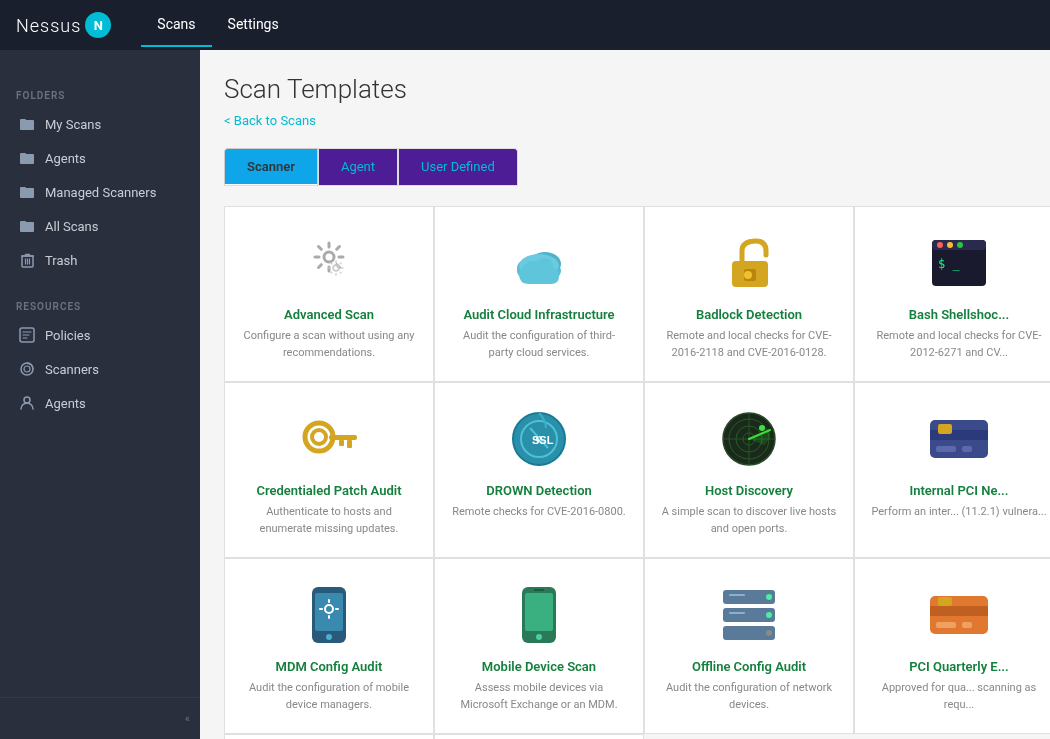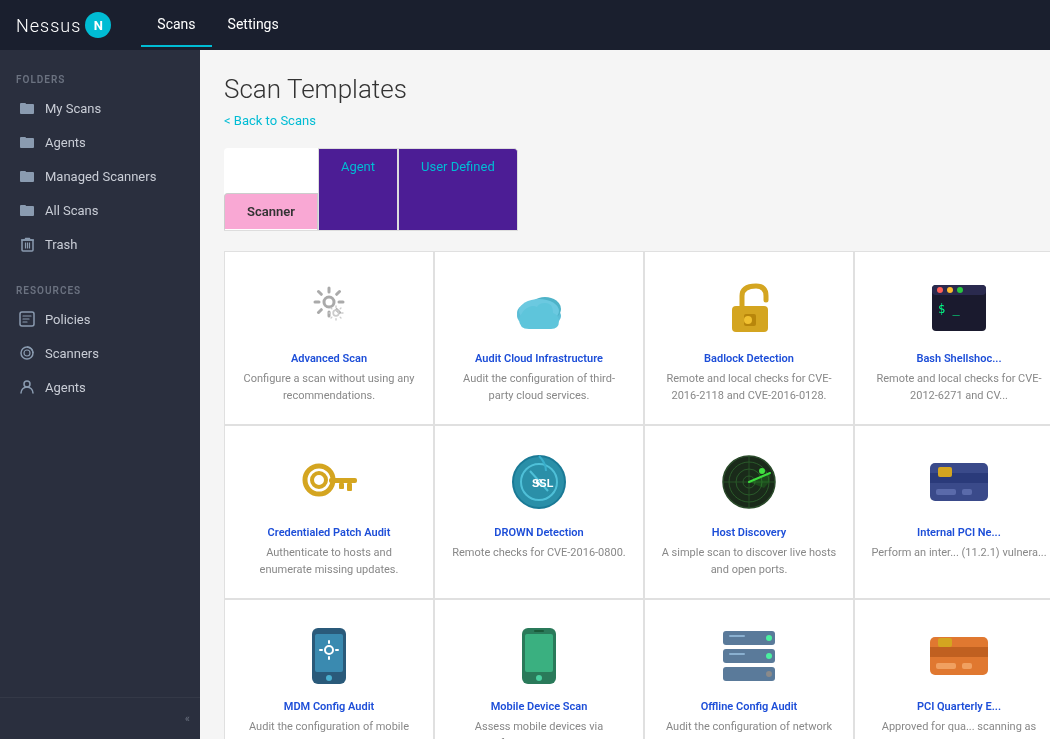--- a/index.html
+++ b/index.html
@@ -58,21 +58,21 @@
       display: flex;
       flex: 1;
       overflow: hidden;
     }
 
     
     .sidebar {
       width: 200px;
       background: #2a2f3e;
       flex-shrink: 0;
-      padding-top: 16px;
+      padding-top: 32px;
       display: flex;
       flex-direction: column;
       overflow-y: auto;
     }
     .sidebar-section-label {
       color: #6b7280;
       font-size: 10px;
       font-weight: 600;
       letter-spacing: 1px;
       text-transform: uppercase;
@@ -146,28 +146,27 @@
     .tab {
       padding: 10px 22px;
       font-size: 13px;
       cursor: pointer;
       color: #00bcd4;
       border: 1px solid #ddd;
       border-bottom: none;
       background: #4c1d95;
     }
     .tab.active {
-      background: #f9a8d4;
+      background: #0ea5e9;
       color: #333;
       font-weight: 600;
       border-bottom: 2px solid #fff;
       border: 1px solid #ccc;
       border-bottom: 2px solid #fff;
       margin-bottom: -1px;
-      margin-top: 45px;
     }
     .tab:first-child { border-radius: 4px 0 0 0; }
     .tab:last-child { border-radius: 0 4px 0 0; }
 
     
     .template-grid {
       display: grid;
       grid-template-columns: repeat(4, 210px);
       gap: 0;
     }
@@ -185,23 +184,23 @@
     }
     .template-card-icon {
       width: 64px;
       height: 64px;
       margin-bottom: 12px;
       display: flex;
       align-items: center;
       justify-content: center;
     }
     .template-card-title {
-      font-size: 11px;
+      font-size: 13px;
       font-weight: 600;
-      color: #1d4ed8;
+      color: #15803d;
       margin-bottom: 6px;
     }
     .template-card-desc {
       font-size: 11px;
       color: #888;
       line-height: 1.5;
     }
 
     
     svg { overflow: visible; }

